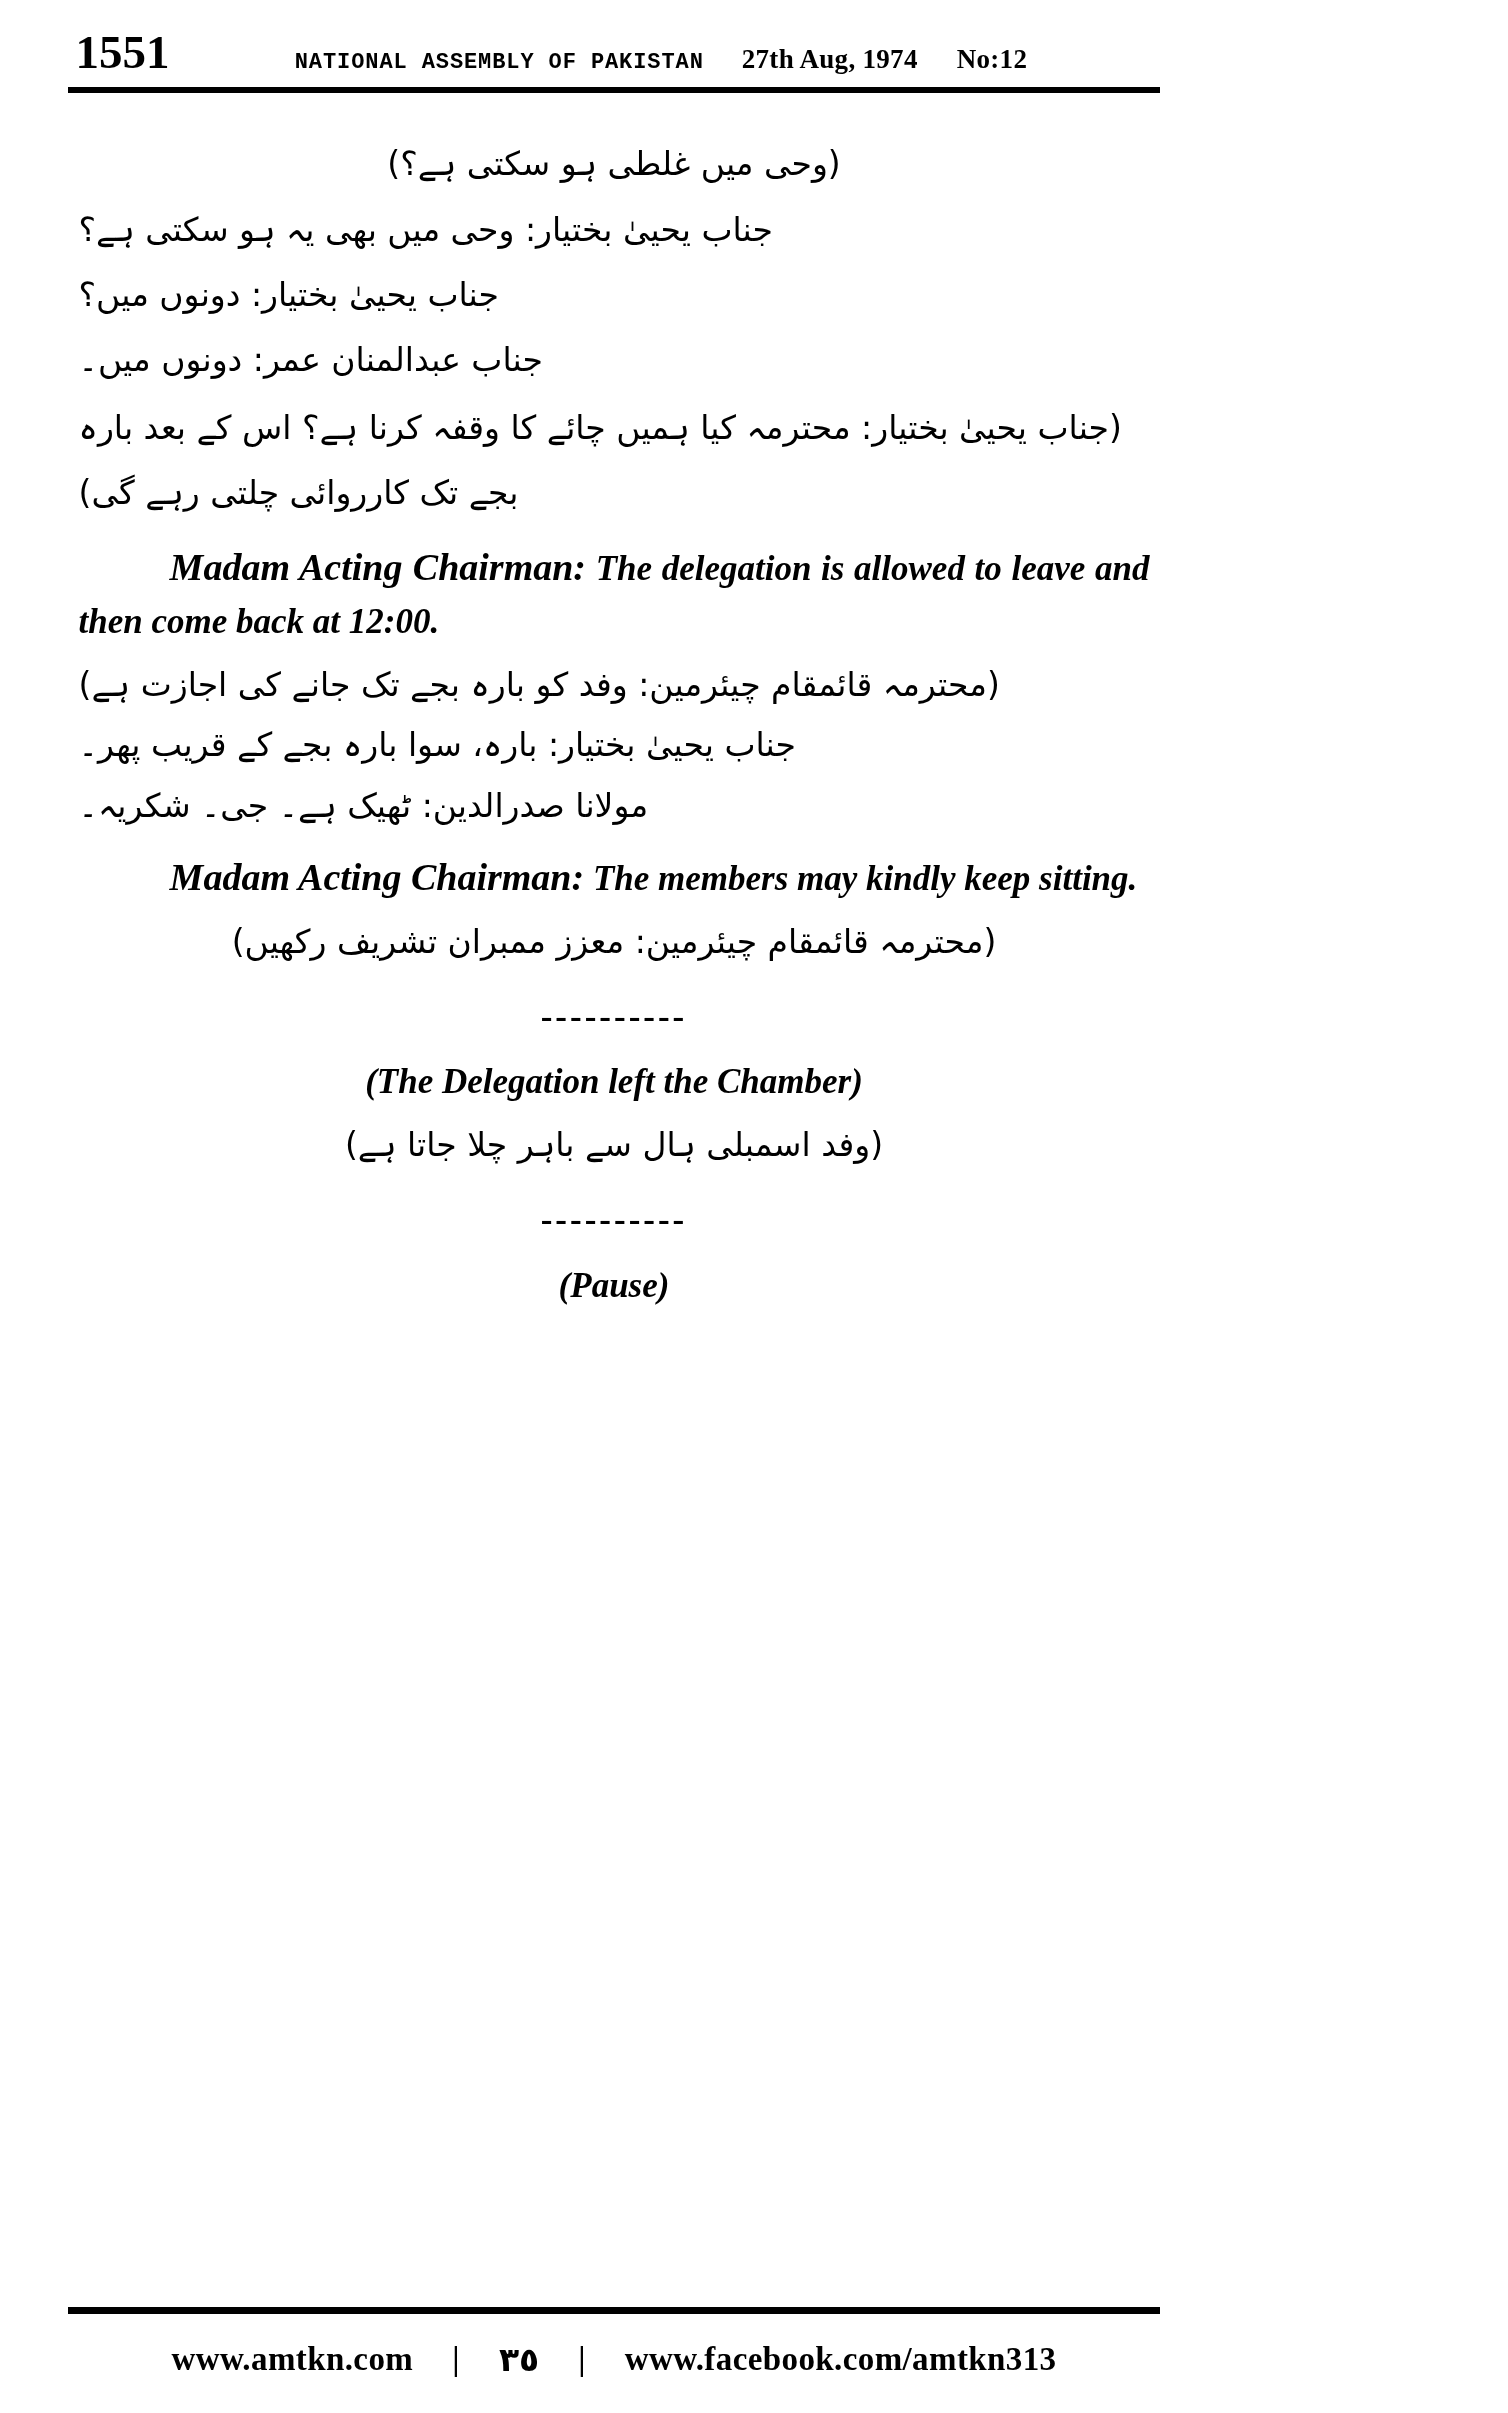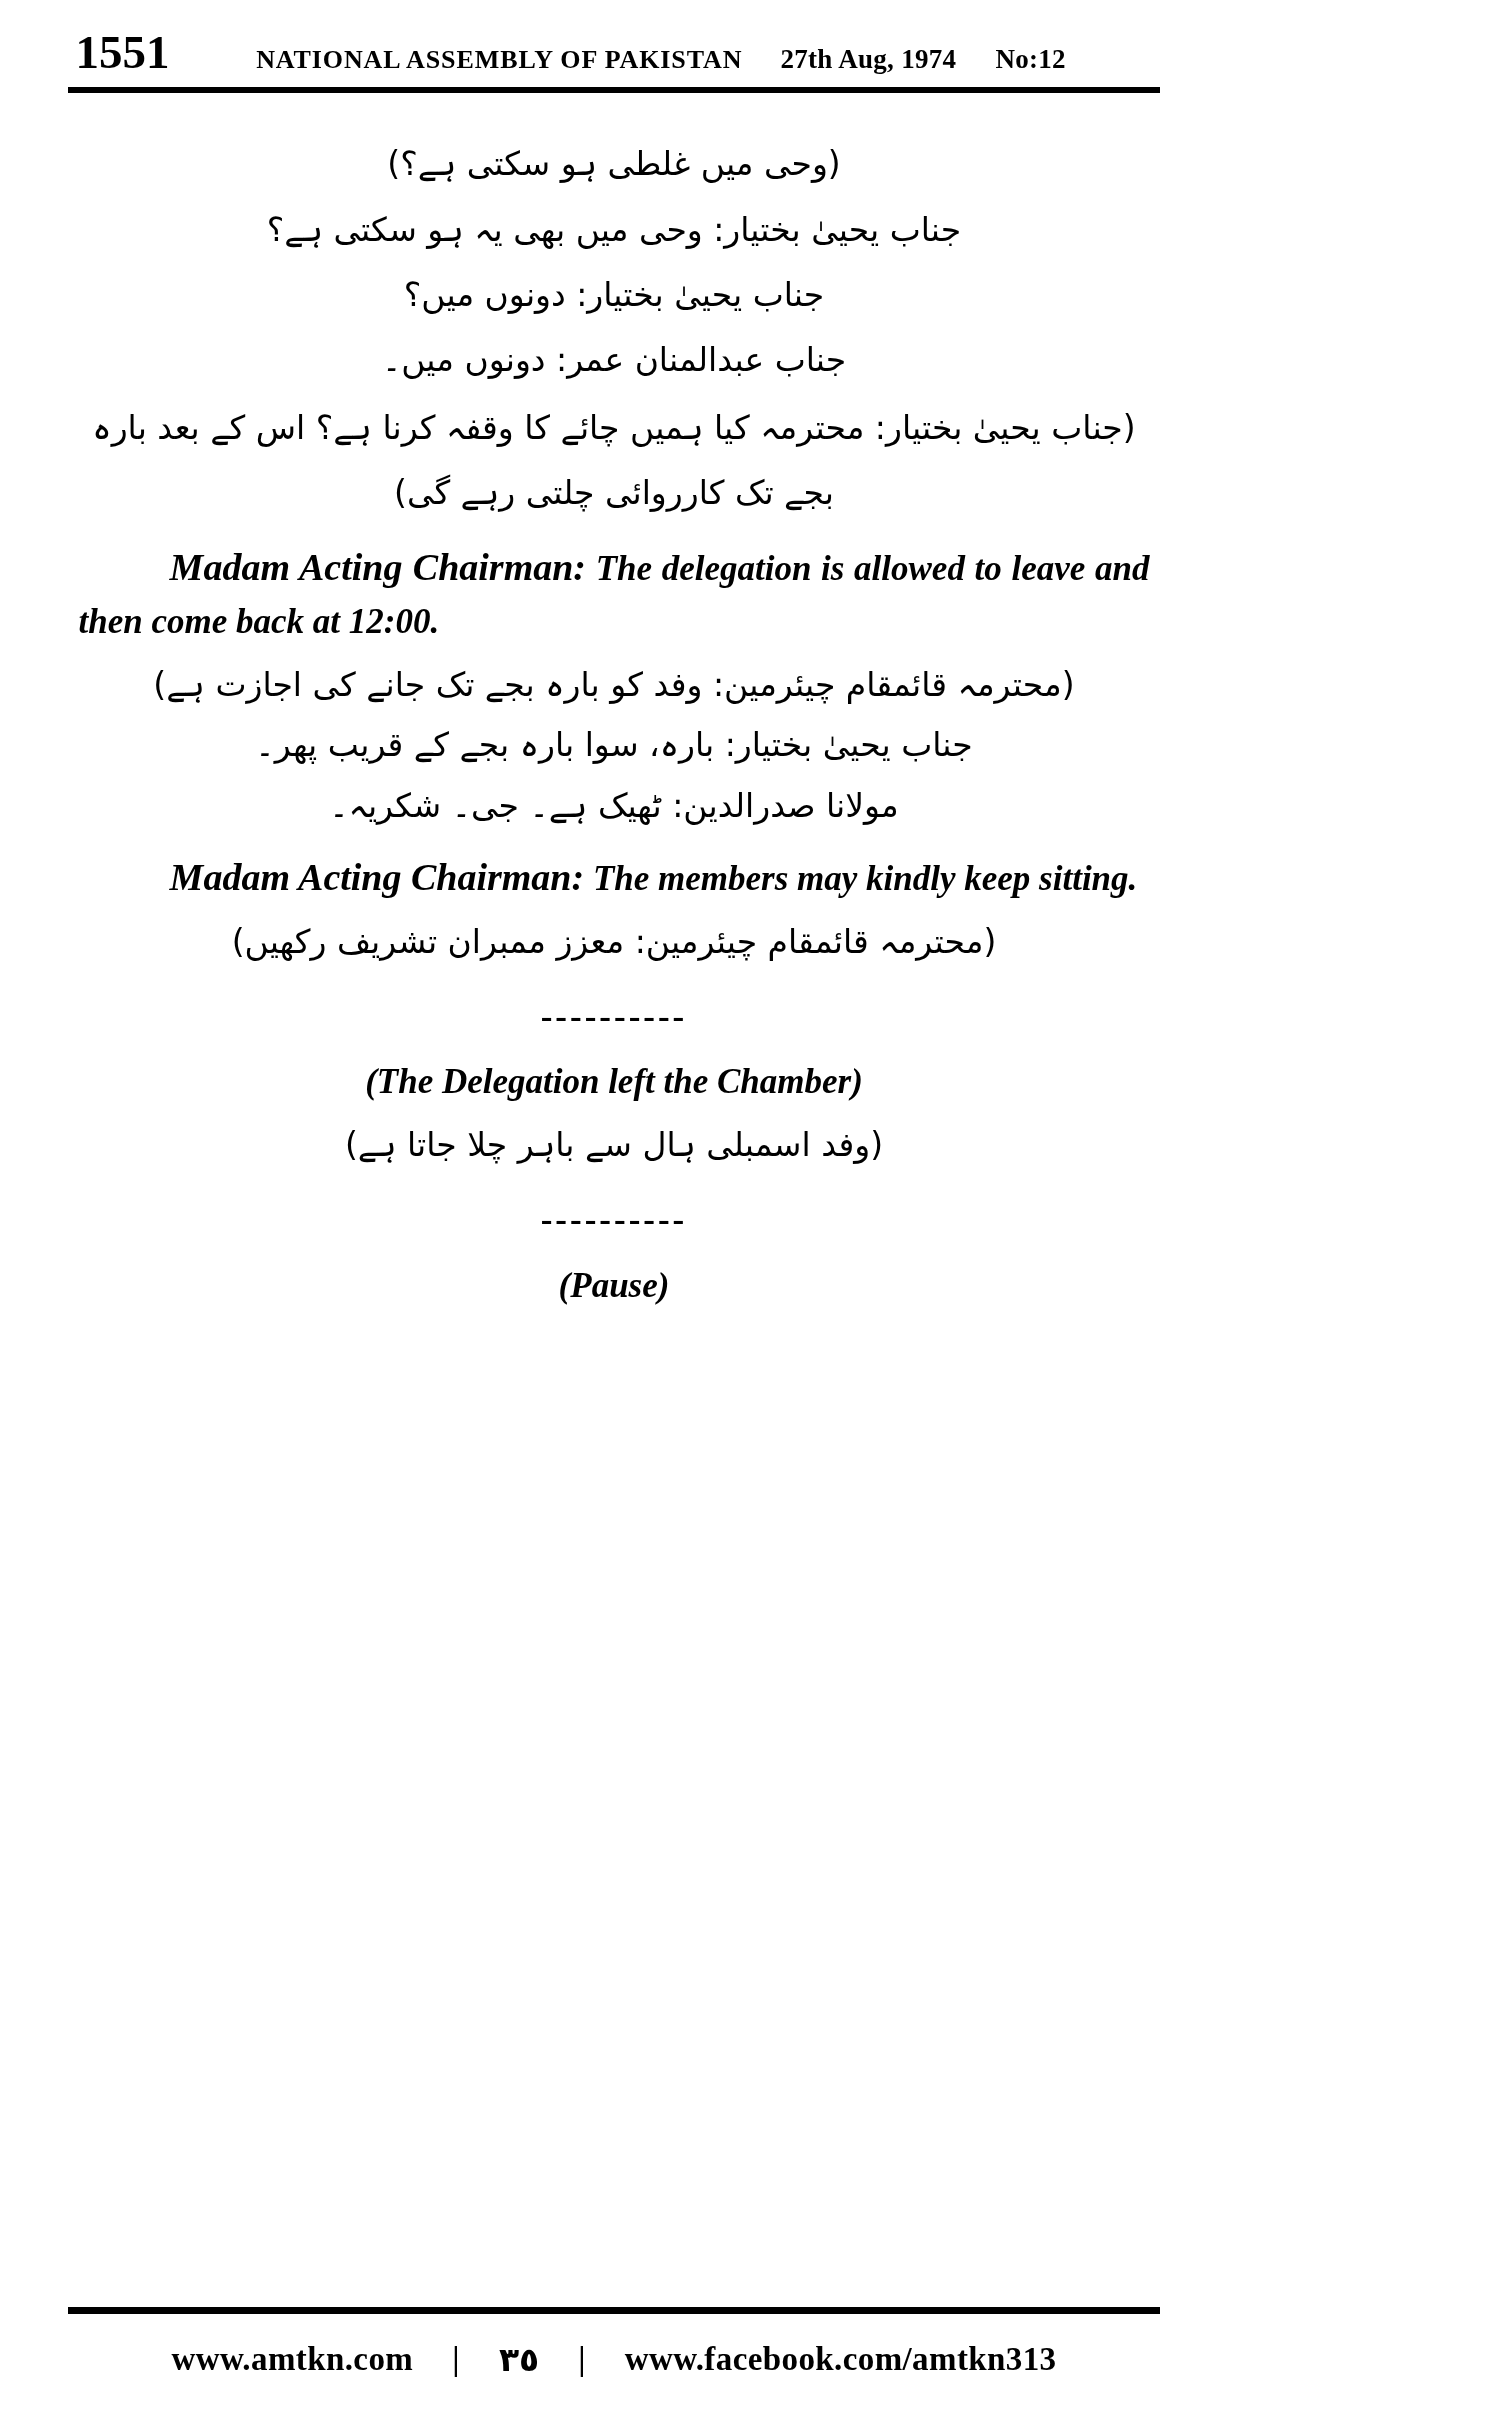--- a/index.html
+++ b/index.html
@@ -37,23 +37,23 @@
     font-size: 47px;
     line-height: 1;
     letter-spacing: 0px;
   }
   .header-center {
     flex: 1;
     text-align: center;
     white-space: nowrap;
   }
   .header-title {
-    font-family: Liberation Serif, serif;
-    font-weight: bold;
-    font-size: 26px;
+    font-family: Liberation Mono, monospace;
+    font-weight: bold;
+    font-size: 22px;
     letter-spacing: 0.9px;
   }
   .header-date {
     font-family: "Liberation Serif", serif;
     font-weight: bold;
     font-size: 27px;
     margin-left: 35px;
     letter-spacing: 0.3px;
   }
   .header-issue {
@@ -73,21 +73,21 @@
     background: #000;
     margin-bottom: 13.6px;
   }
 
   
   .content {
     padding: 42px 10.6px 0 10.6px;
   }
   .urdu {
     direction: rtl;
-    text-align: center;
+    text-align: left;
     font-family: "DejaVu Sans", "Liberation Sans", sans-serif;
     font-size: 33px;
     line-height: 1.75;
     margin: 0 0 7.5px 0;
     unicode-bidi: isolate;
   }
   .urdu.center { text-align: center; }
   .urdu.block {
     line-height: 1.95;
   }

